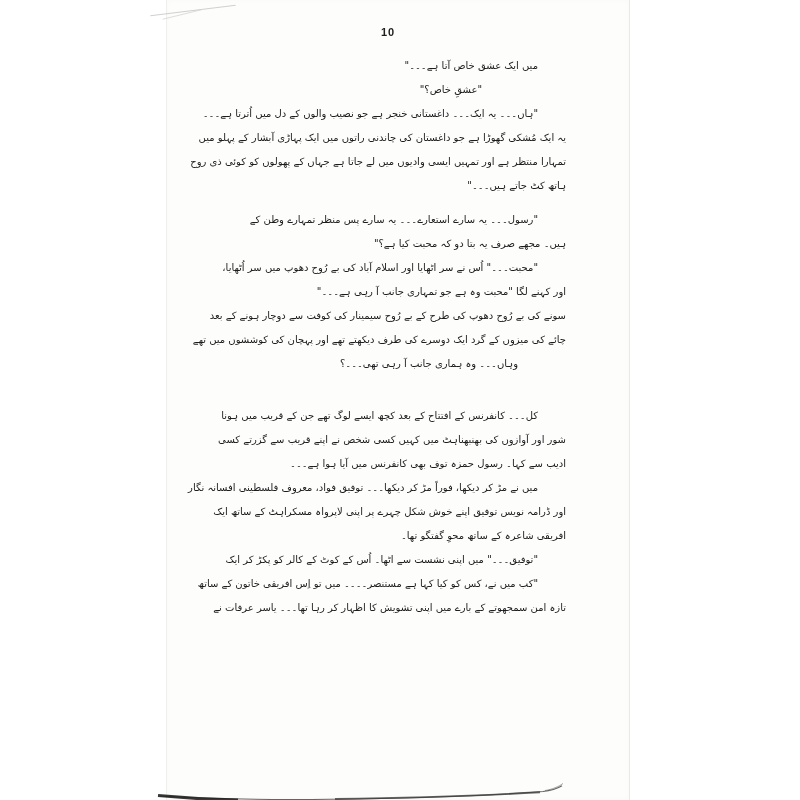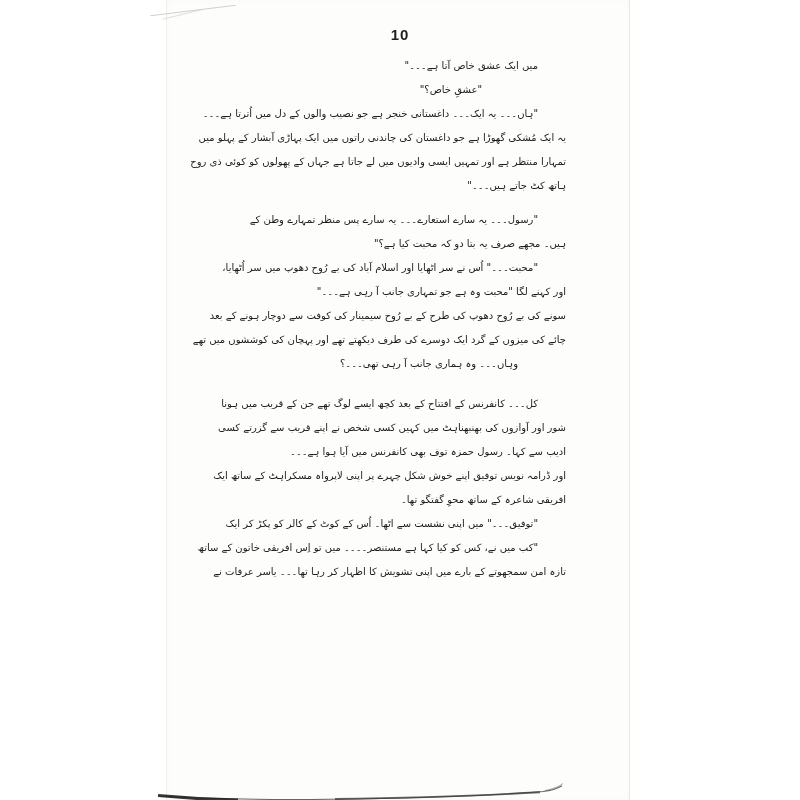--- a/index.html
+++ b/index.html
@@ -12,44 +12,44 @@
   }
   .root{position:absolute;inset:0;width:800px;height:800px;}
   .book-page{
     position:absolute;left:166px;top:0;width:462px;height:800px;
     background:var(--paper,#fdfdfc);
     border-left:1px solid #efefec;
     border-right:1px solid #e9e9e5;
     box-shadow:0 0 6px rgba(0,0,0,0.02) inset;
   }
   .page-number{
-    position:absolute;left:372px;top:26px;width:56px;
+    position:absolute;left:360px;top:26px;width:56px;
     text-align:center;
     font-family:"Liberation Sans", sans-serif;
-    font-weight:bold;font-size:15px;color:#1f1f1f;
+    font-weight:bold;font-size:11px;color:#1f1f1f;
     letter-spacing:1px;
   }
   .page-text{
     position:absolute;left:176px;top:54px;width:390px;
     direction:rtl;
     text-align:right;
     font-family:"DejaVu Sans", sans-serif;
     font-size:10px;
     color:var(--ink,#1c1c1c);
   }
   .line{
     line-height:24px;
     height:24px;
     white-space:nowrap;
   }
   .ind-para{padding-right:28px;}
   .ind-deep{padding-right:84px;}
   .ind-mid{padding-right:48px;}
   .gap-small{margin-top:10px;}
-  .gap-section{margin-top:16px;}
+  .gap-section{margin-top:28px;}
   .scratch-mark{
     position:absolute;left:150px;top:10px;width:86px;height:1px;
     background:#c4c4c2;transform:rotate(-7deg);opacity:.8;
   }
   .scratch-mark2{
     position:absolute;left:162px;top:14px;width:40px;height:1px;
     background:#d2d2cf;transform:rotate(-14deg);opacity:.7;
   }
   .page-bottom-edge{position:absolute;left:0;top:770px;width:800px;height:30px;}
 </style>
@@ -76,20 +76,21 @@
       <div class="line ind-para gap-small">"رسول۔۔۔ یہ سارے استعارے۔۔۔ یہ سارے پس منظر تمہارے وطن کے</div>
       <div class="line ind-full">ہیں۔ مجھے صرف یہ بتا دو کہ محبت کیا ہے؟"</div>
       <div class="line ind-para">"محبت۔۔۔" اُس نے سر اٹھایا اور اسلام آباد کی بے رُوح دھوپ میں سر اُٹھایا،</div>
       <div class="line ind-full">اور کہنے لگا "محبت وہ ہے جو تمہاری جانب آ رہی ہے۔۔۔"</div>
       <div class="line ind-full">سونے کی بے رُوح دھوپ کی طرح کے بے رُوح سیمینار کی کوفت سے دوچار ہونے کے بعد</div>
       <div class="line ind-full">چائے کی میزوں کے گرد ایک دوسرے کی طرف دیکھتے تھے اور پہچان کی کوششوں میں تھے</div>
       <div class="line ind-mid">وہاں۔۔۔ وہ ہماری جانب آ رہی تھی۔۔۔؟</div>
       <div class="line ind-para gap-section">کل۔۔۔ کانفرنس کے افتتاح کے بعد کچھ ایسے لوگ تھے جن کے قریب میں ہونا</div>
       <div class="line ind-full">شور اور آوازوں کی بھنبھناہٹ میں کہیں کسی شخص نے اپنے قریب سے گزرتے کسی</div>
       <div class="line ind-full">ادیب سے کہا۔ رسول حمزہ توف بھی کانفرنس میں آیا ہوا ہے۔۔۔</div>
+      <div class="line ind-para">میں نے مڑ کر دیکھا، فوراً مڑ کر دیکھا۔۔۔ توفیق فواد، معروف فلسطینی افسانہ نگار</div>
       <div class="line ind-full">اور ڈرامہ نویس توفیق اپنے خوش شکل چہرے پر اپنی لاپرواہ مسکراہٹ کے ساتھ ایک</div>
       <div class="line ind-full">افریقی شاعرہ کے ساتھ محوِ گفتگو تھا۔</div>
       <div class="line ind-para">"توفیق۔۔۔" میں اپنی نشست سے اٹھا۔ اُس کے کوٹ کے کالر کو پکڑ کر ایک</div>
       <div class="line ind-para">"کب میں نے، کس کو کیا کہا ہے مستنصر۔۔۔۔ میں تو اِس افریقی خاتون کے ساتھ</div>
       <div class="line ind-full">تازہ امن سمجھوتے کے بارے میں اپنی تشویش کا اظہار کر رہا تھا۔۔۔ یاسر عرفات نے</div>
     </div>
 
   <svg class="page-bottom-edge" viewBox="0 0 800 30" xmlns="http://www.w3.org/2000/svg">
     <path d="M160,26 C210,29 270,30 330,29.3 C430,28 490,25.5 543,21.5 C551,20.7 558,18.2 562,15.8" fill="none" stroke="#4a4a48" stroke-width="1.1" opacity="0.85"></path>
     <path d="M158,25.5 C180,27.5 205,29.3 238,30.2" fill="none" stroke="#222220" stroke-width="3.2" opacity="0.9"></path>

